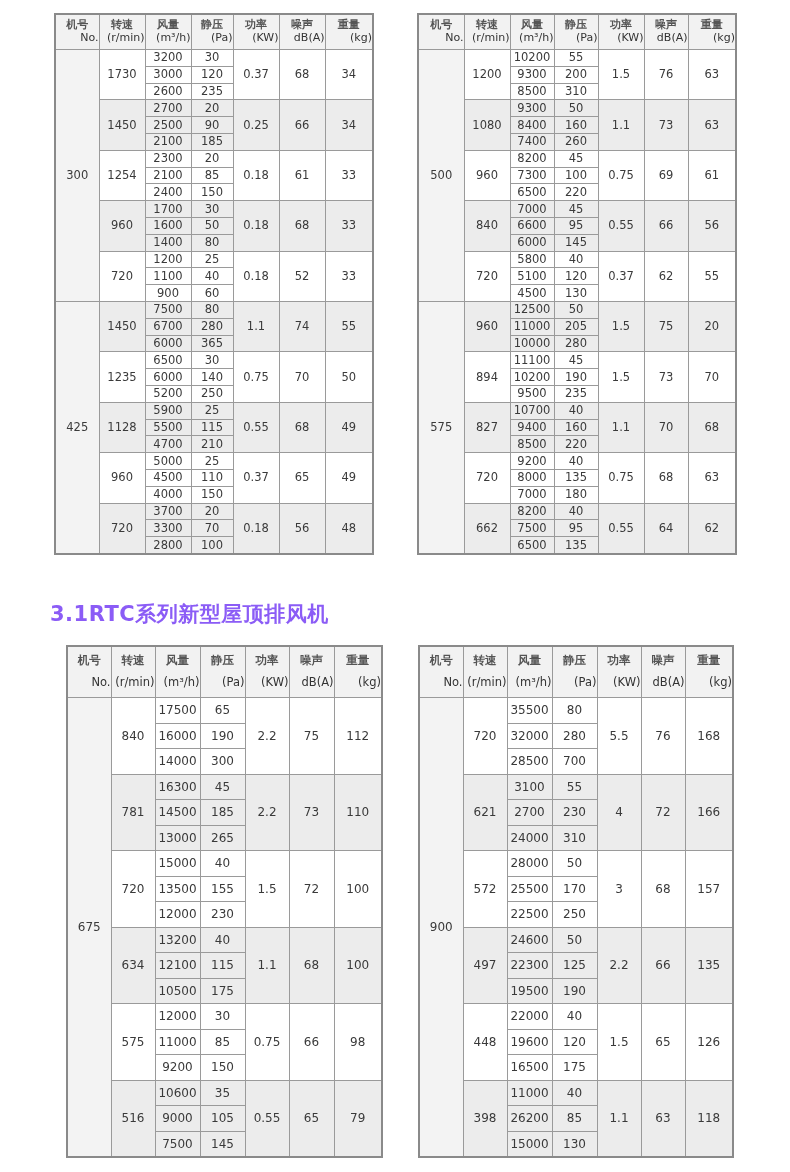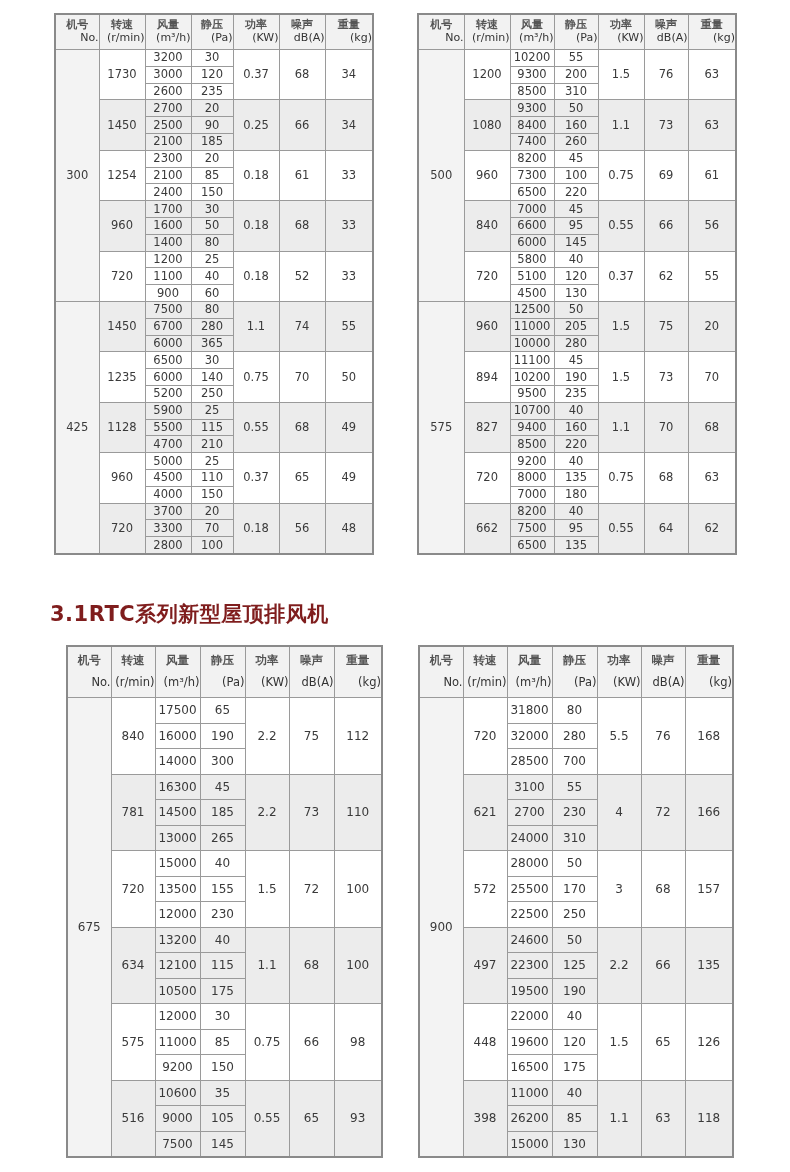--- a/index.html
+++ b/index.html
@@ -21,21 +21,21 @@
   #t1 td, #t2 td { height: 15.8px; line-height: 15px; }
   #t1 { left: 54px; top: 13px; width: 318px; }
   #t2 { left: 417px; top: 13px; width: 318px; }
   
   #t3, #t4 { font-size: 12px; }
   #t3 th, #t4 th { height: 50px; font-size: 11.5px; line-height: 1.9; }
   #t3 td, #t4 td { height: 24.5px; line-height: 24px; }
   #t3 { left: 66px; top: 645px; width: 315px; }
   #t4 { left: 418px; top: 645px; width: 314px; }
   .title { position: absolute; left: 50px; top: 600px; font-size: 21px;
-           color: #7f1d1d; font-weight: bold; letter-spacing: 0.5px; }
+           color: #8b5cf6; font-weight: bold; letter-spacing: 0.5px; }
 </style>
 </head>
 <body>
 
 <table id="t1" class="spec-table">
     <colgroup>
       <col style="width:44px">
       <col style="width:46px">
       <col style="width:46px">
       <col style="width:42px">
@@ -573,21 +573,21 @@
       <tr>
         <td class="plain">9200</td>
         <td class="plain">150</td>
       </tr>
       <tr>
         <td class="shade" rowspan="3">516</td>
         <td class="shade">10600</td>
         <td class="shade">35</td>
         <td class="shade" rowspan="3">0.55</td>
         <td class="shade" rowspan="3">65</td>
-        <td class="shade" rowspan="3">93</td>
+        <td class="shade" rowspan="3">79</td>
       </tr>
       <tr>
         <td class="shade">9000</td>
         <td class="shade">105</td>
       </tr>
       <tr>
         <td class="shade">7500</td>
         <td class="shade">145</td>
       </tr>
     </tbody>
@@ -631,21 +631,21 @@
         <th>
           <span class="zh">重量</span>
           <span class="en">(kg)</span>
         </th>
       </tr>
     </thead>
     <tbody>
       <tr>
         <td class="model" rowspan="18">900</td>
         <td class="plain" rowspan="3">720</td>
-        <td class="plain">31800</td>
+        <td class="plain">35500</td>
         <td class="plain">80</td>
         <td class="plain" rowspan="3">5.5</td>
         <td class="plain" rowspan="3">76</td>
         <td class="plain" rowspan="3">168</td>
       </tr>
       <tr>
         <td class="plain">32000</td>
         <td class="plain">280</td>
       </tr>
       <tr>

